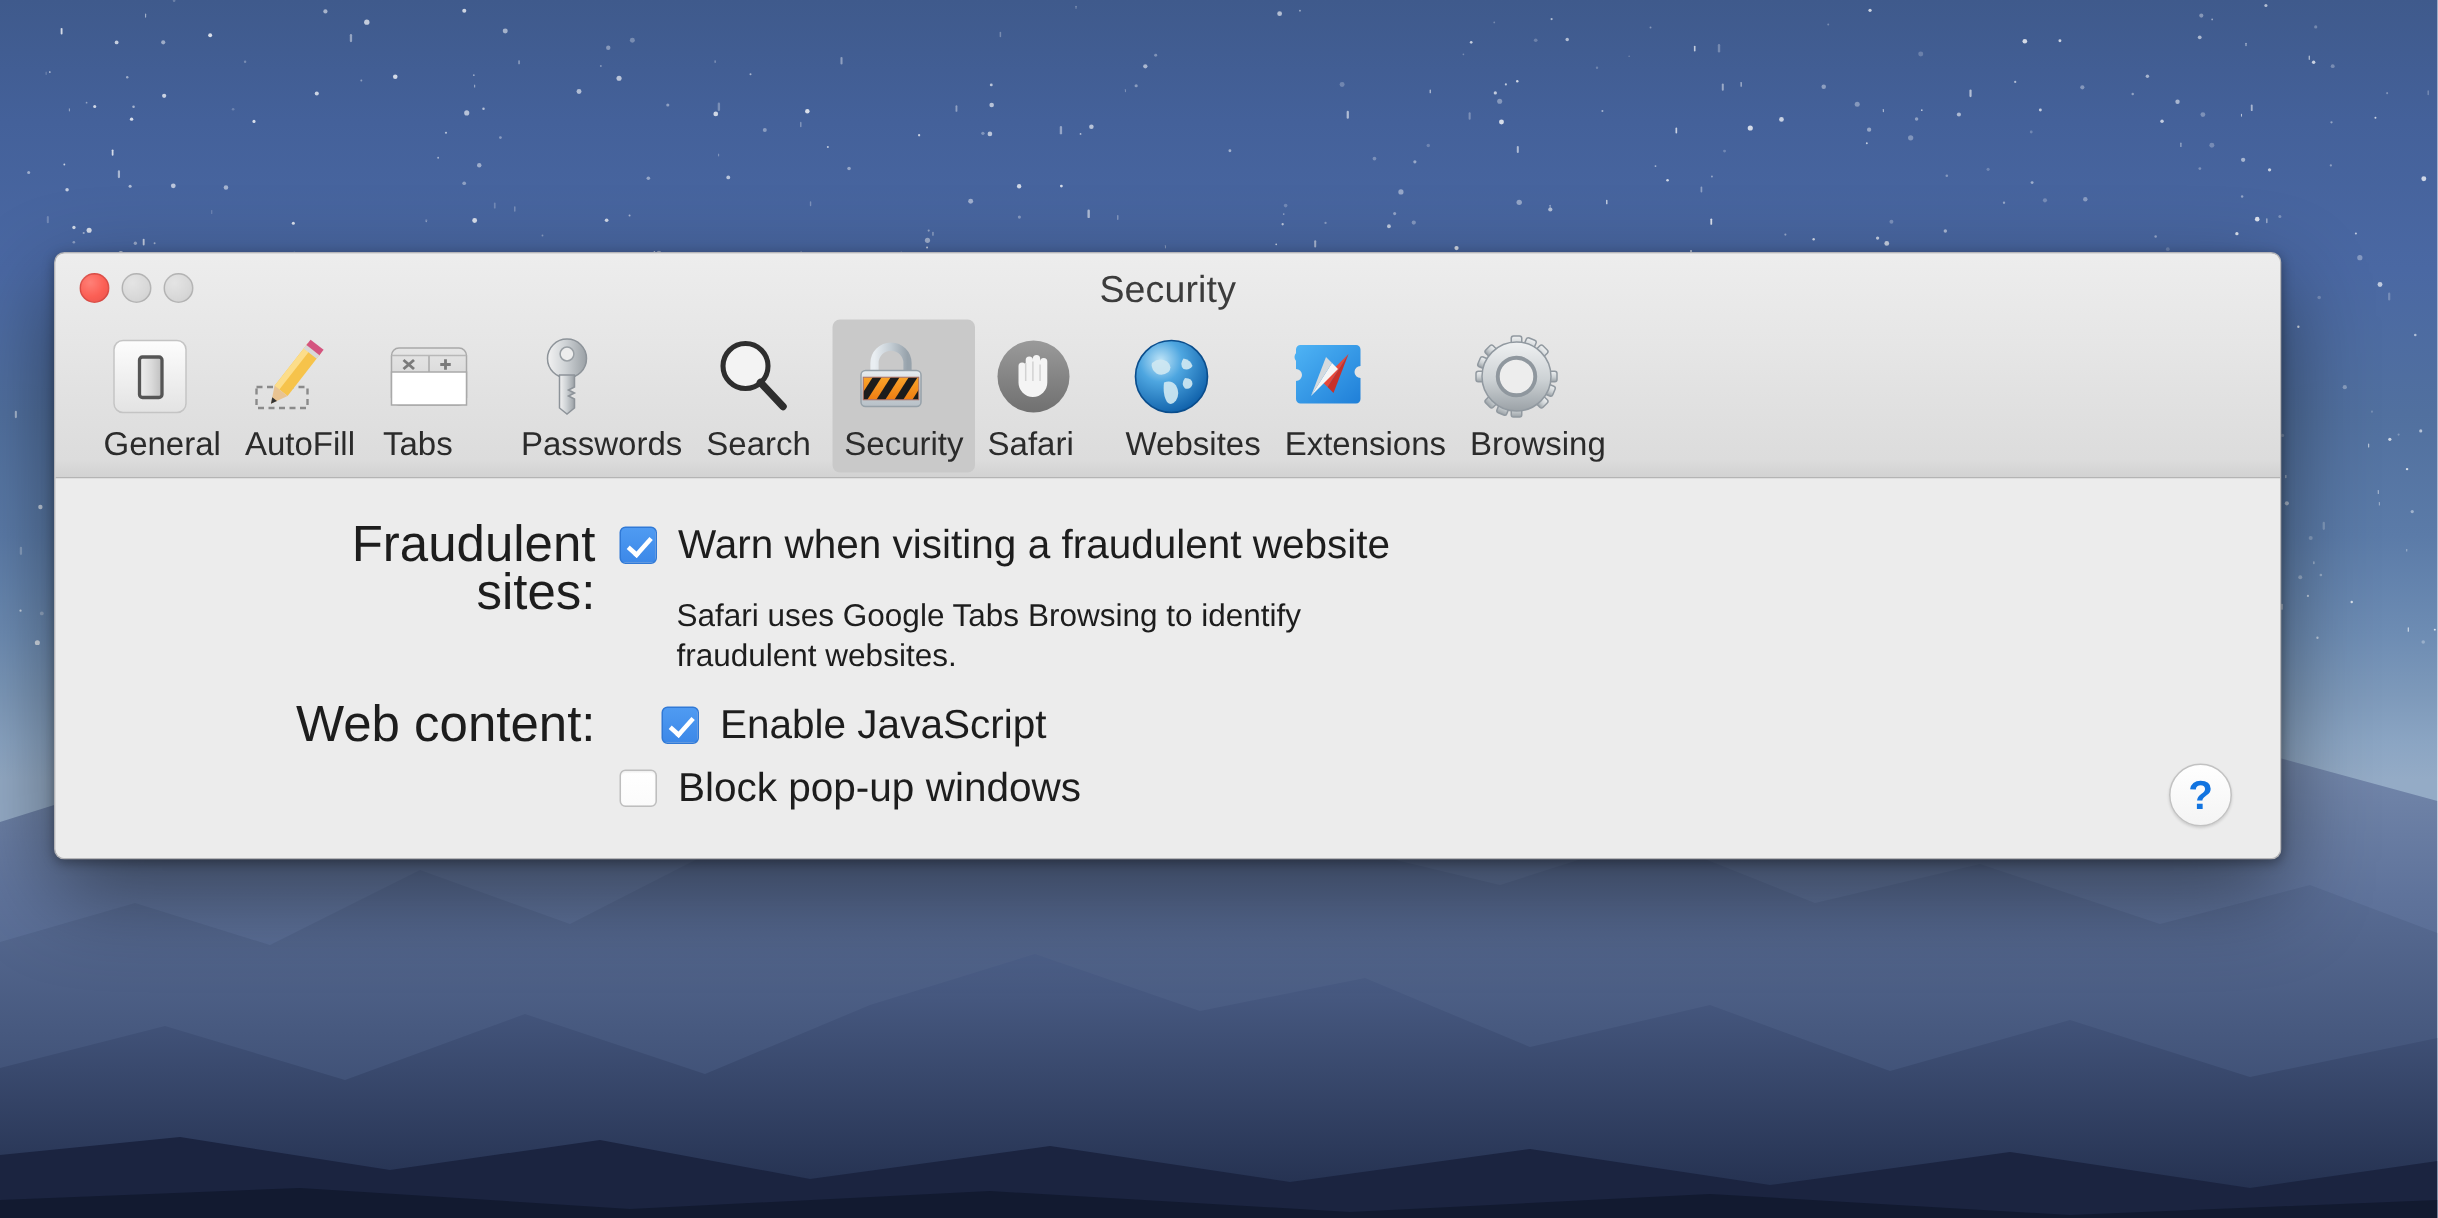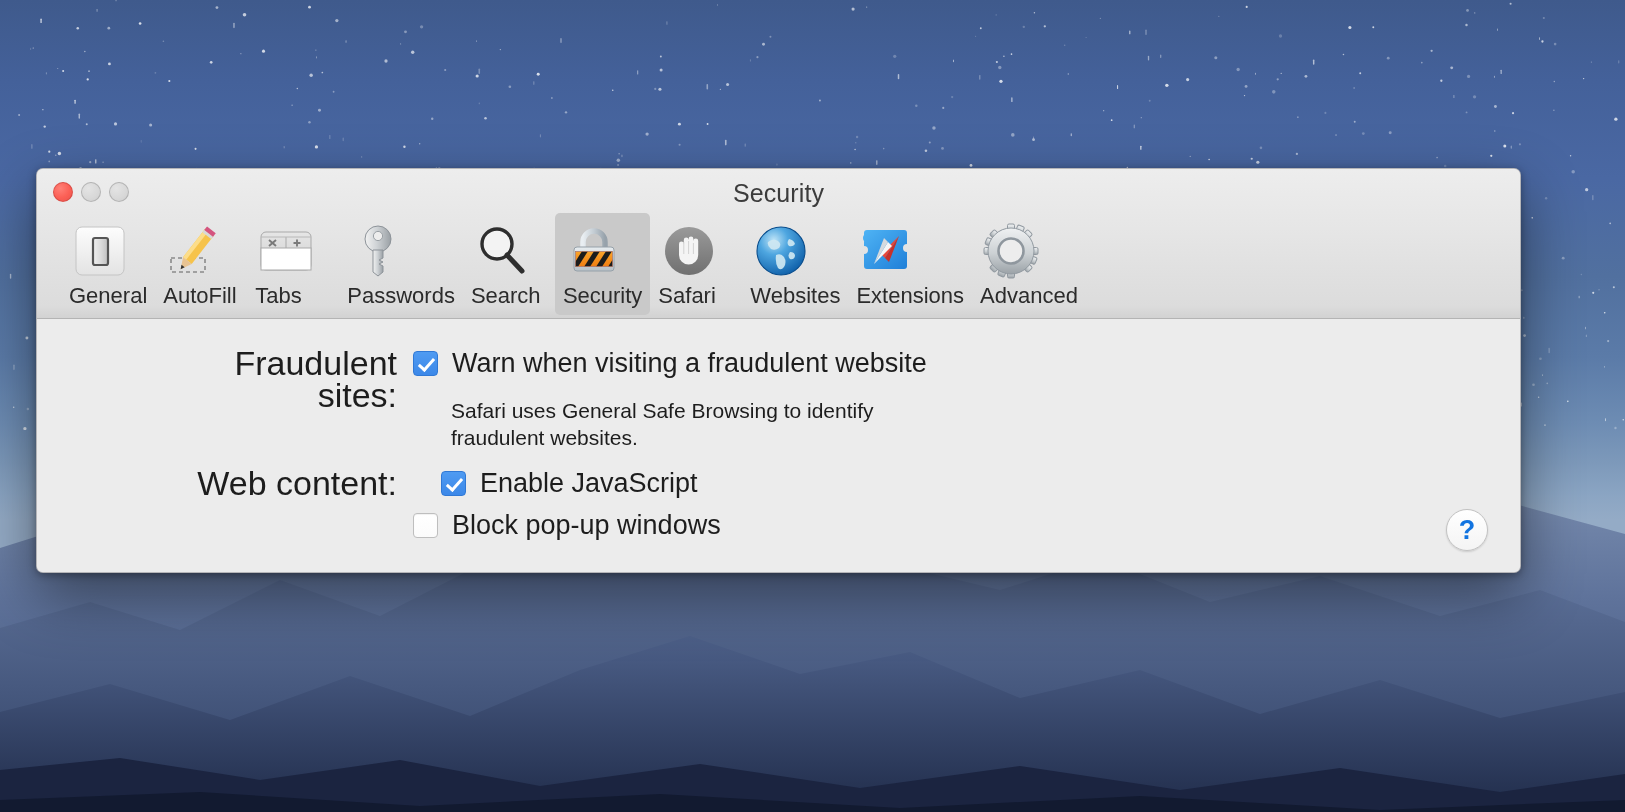--- a/index.html
+++ b/index.html
@@ -1131,37 +1131,37 @@
                     <rect x="25.5" y="46" width="7" height="10" rx="1.5"></rect>
                     <rect x="2" y="25.5" width="10" height="7" rx="1.5"></rect>
                     <rect x="46" y="25.5" width="10" height="7" rx="1.5"></rect>
                   </g>
                 </g>
                 <circle cx="29" cy="29" r="23"></circle>
               </g>
               <circle cx="29" cy="29" r="12.5" fill="#ededed" stroke="#8f979e" stroke-width="2.6"></circle>
             </svg>
           </div>
-          <div class="tb-label">Advanced</div>
+          <div class="tb-label">Browsing</div>
         </div>
 
       </div>
     </div>
 
     <div id="content">
 
       <div class="row" style="left:130px; top:28px;">
         <div class="field-label">Fraudulent sites:</div>
         <div class="cb-wrap" style="margin-left:16px;">
           <div class="checkbox on"></div>
           <div class="cb-text">Warn when visiting a fraudulent website</div>
         </div>
       </div>
 
-      <div class="helper" style="left:414px; top:78px;">Safari uses General Safe Browsing to identify fraudulent websites.</div>
+      <div class="helper" style="left:414px; top:78px;">Safari uses Google Tabs Browsing to identify fraudulent websites.</div>
 
       <div class="row" style="left:130px; top:148px;">
         <div class="field-label">Web content:</div>
         <div class="cb-wrap" style="margin-left:16px;padding-left:28px;">
           <div class="checkbox on"></div>
           <div class="cb-text">Enable JavaScript</div>
         </div>
       </div>
 
       <div class="row" style="left:376px; top:190px;">

